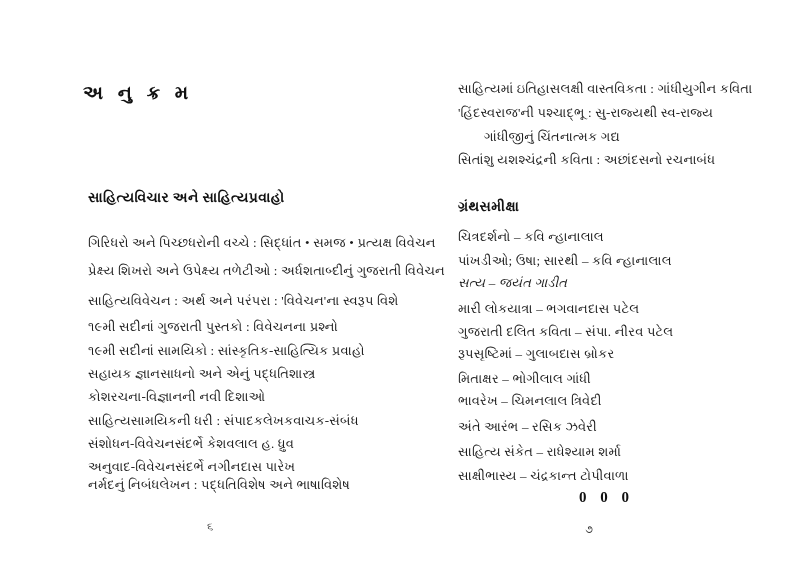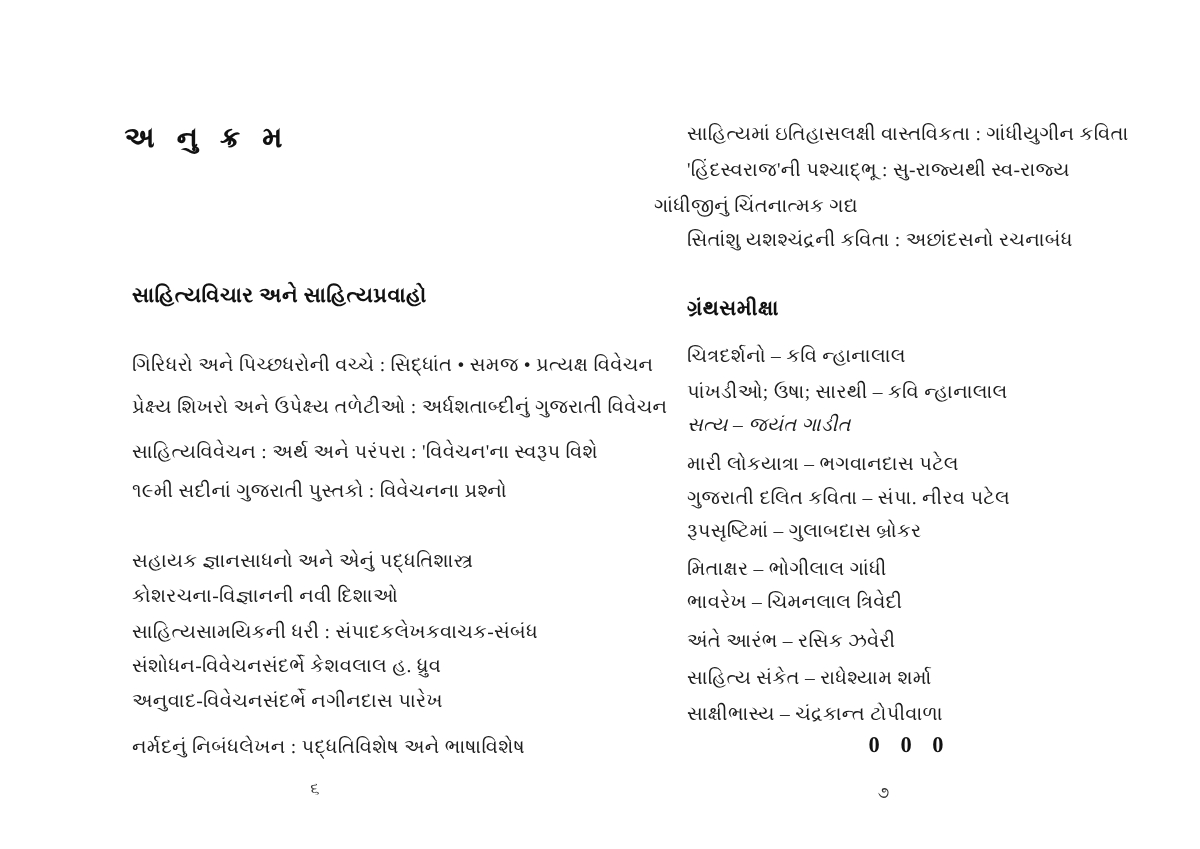--- a/index.html
+++ b/index.html
@@ -59,32 +59,33 @@
 <div class="spread">
 
   <div class="book-title" style="left:83px; top:82px;">અ નુ ક્ર મ</div>
 
   <div class="section-heading" style="left:88px; top:190px;">સાહિત્યવિચાર અને સાહિત્યપ્રવાહો</div>
 
   <div class="line" style="left:88px; top:234px;">ગિરિધરો અને પિચ્છધરોની વચ્ચે  :  સિદ્ધાંત • સમજ • પ્રત્યક્ષ વિવેચન</div>
   <div class="line" style="left:88px; top:262px;">પ્રેક્ષ્ય શિખરો અને ઉપેક્ષ્ય તળેટીઓ : અર્ધશતાબ્દીનું ગુજરાતી વિવેચન</div>
   <div class="line" style="left:88px; top:292px;">સાહિત્યવિવેચન : અર્થ અને પરંપરા : 'વિવેચન'ના સ્વરૂપ વિશે</div>
   <div class="line" style="left:88px; top:318px;">૧૯મી સદીનાં ગુજરાતી પુસ્તકો : વિવેચનના પ્રશ્નો</div>
+  <div class="line" style="left:88px; top:342px;">૧૯મી સદીનાં સામયિકો : સાંસ્કૃતિક-સાહિત્યિક પ્રવાહો</div>
   <div class="line" style="left:88px; top:365px;">સહાયક જ્ઞાનસાધનો અને એનું પદ્ધતિશાસ્ત્ર</div>
   <div class="line" style="left:88px; top:388px;">કોશરચના-વિજ્ઞાનની નવી દિશાઓ</div>
   <div class="line" style="left:88px; top:412px;">સાહિત્યસામયિકની ધરી : સંપાદકલેખકવાચક-સંબંધ</div>
   <div class="line" style="left:88px; top:435px;">સંશોધન-વિવેચનસંદર્ભે કેશવલાલ હ. ધ્રુવ</div>
   <div class="line" style="left:88px; top:458px;">અનુવાદ-વિવેચનસંદર્ભે નગીનદાસ પારેખ</div>
-  <div class="line" style="left:88px; top:489px;text-align:right;">નર્મદનું નિબંધલેખન : પદ્ધતિવિશેષ અને ભાષાવિશેષ</div>
+  <div class="line" style="left:88px; top:476px;text-align:right;">નર્મદનું નિબંધલેખન : પદ્ધતિવિશેષ અને ભાષાવિશેષ</div>
 
   <div class="page-number" style="left:210px; top:520px;">૬</div>
 
   <div class="line" style="left:458px; top:80px;">સાહિત્યમાં ઇતિહાસલક્ષી વાસ્તવિકતા : ગાંધીયુગીન કવિતા</div>
   <div class="line" style="left:458px; top:104px;">'હિંદસ્વરાજ'ની પશ્ચાદ્ભૂ : સુ-રાજ્યથી સ્વ-રાજ્ય</div>
-  <div class="line" style="left:436px; top:128px;text-align:center;">ગાંધીજીનું ચિંતનાત્મક ગદ્ય</div>
+  <div class="line" style="left:484px; top:128px;text-align:center;">ગાંધીજીનું ચિંતનાત્મક ગદ્ય</div>
   <div class="line" style="left:458px; top:151px;">સિતાંશુ યશશ્ચંદ્રની કવિતા : અછાંદસનો રચનાબંધ</div>
 
   <div class="section-heading" style="left:458px; top:199px;">ગ્રંથસમીક્ષા</div>
 
   <div class="line" style="left:458px; top:228px;">ચિત્રદર્શનો – કવિ ન્હાનાલાલ</div>
   <div class="line" style="left:458px; top:252px;">પાંખડીઓ; ઉષા; સારથી – કવિ ન્હાનાલાલ</div>
   <div class="line" style="left:458px; top:274px;font-style:italic;">સત્ય – જયંત ગાડીત</div>
   <div class="line" style="left:458px; top:300px;">મારી લોકયાત્રા – ભગવાનદાસ પટેલ</div>
   <div class="line" style="left:458px; top:323px;">ગુજરાતી દલિત કવિતા – સંપા. નીરવ પટેલ</div>
   <div class="line" style="left:458px; top:345px;">રૂપસૃષ્ટિમાં – ગુલાબદાસ બ્રોકર</div>

